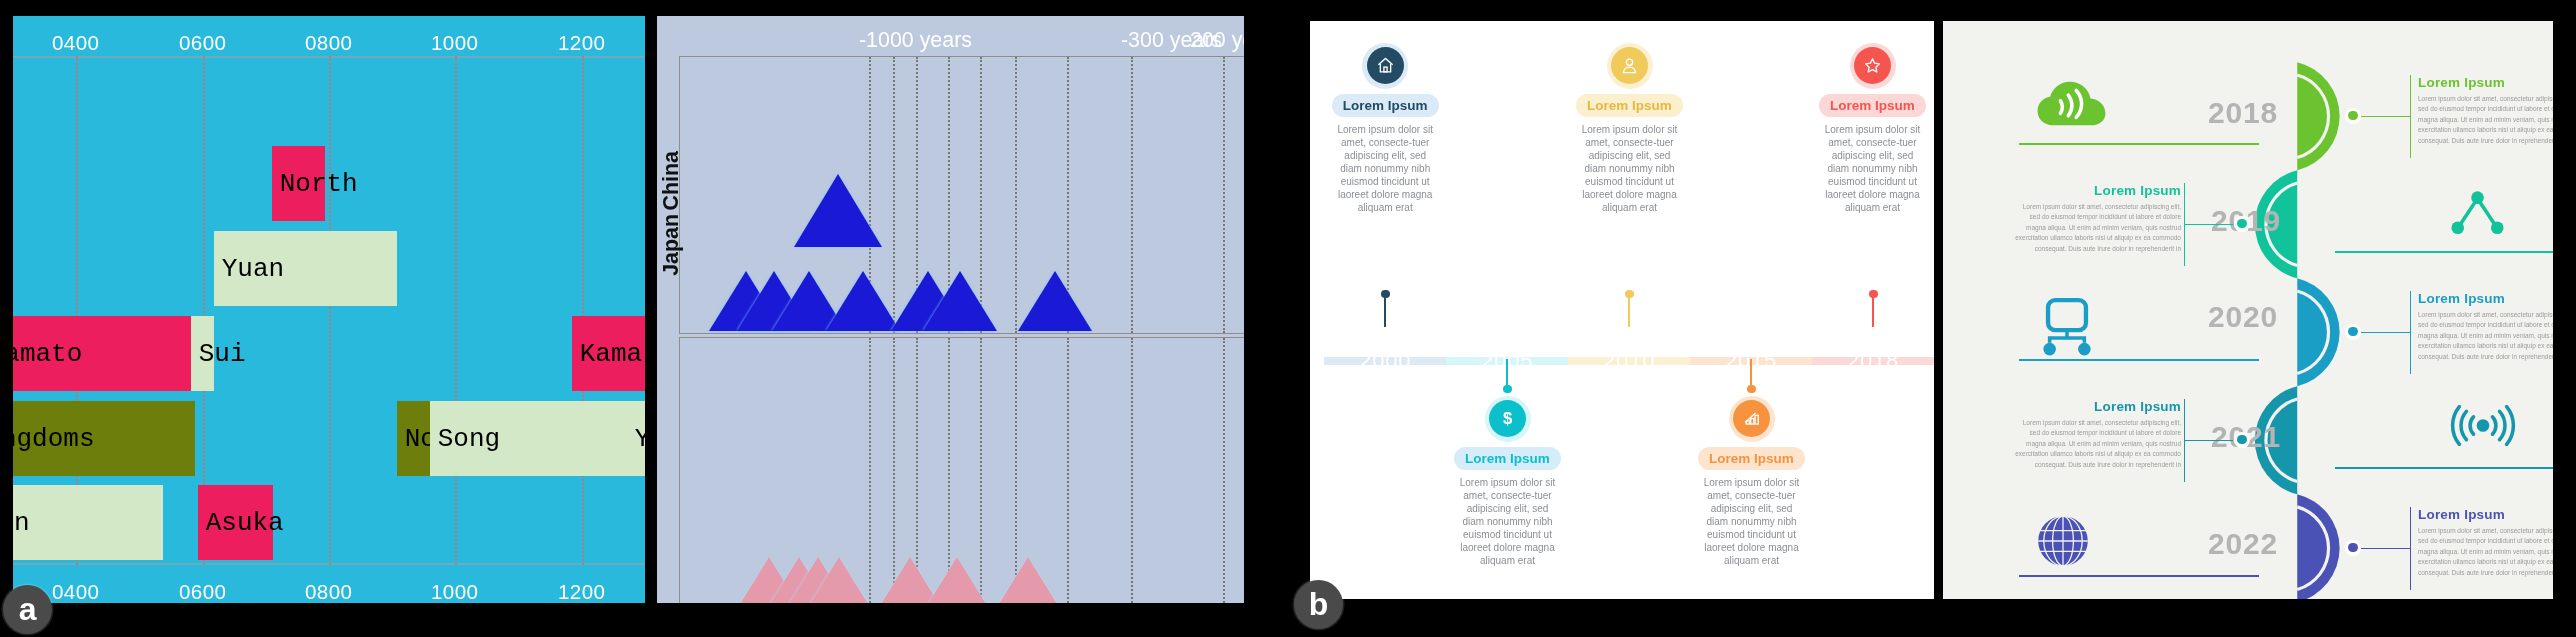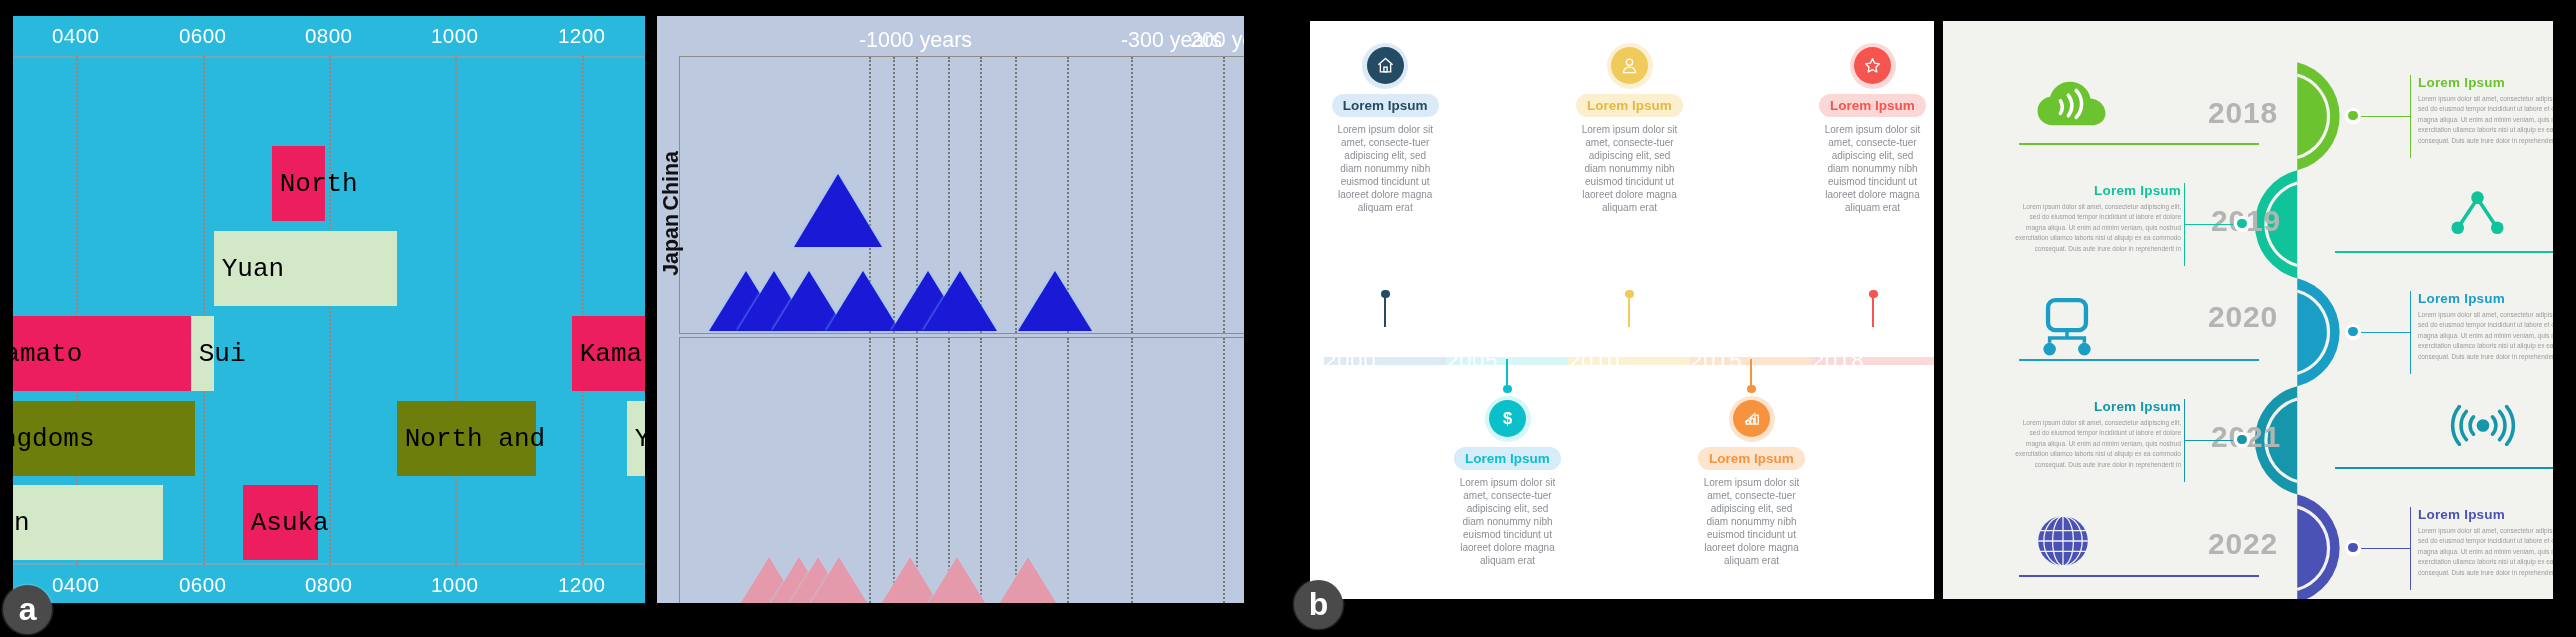--- a/index.html
+++ b/index.html
@@ -7,21 +7,21 @@
   #stage{position:relative;width:2576px;height:637px;background:#000;}
 
   
   .panel{position:absolute;overflow:hidden;}
 
   
   #panelA{left:12.7px;top:16px;width:632px;height:587px;background:#29b9dd;}
   #panelA .axis-top, #panelA .axis-bot{position:absolute;left:0;width:100%;height:32px;}
   #panelA .axis-top{top:3.2px;} #panelA .axis-bot{bottom:1.6px;}
   #panelA .tick{position:absolute;transform:translateX(-50%);color:#ffffff;
-      font-family:"Liberation Sans",sans-serif;font-size:20.6px;letter-spacing:0.4px;white-space:nowrap;}
+      font-family:"Liberation Sans",sans-serif;font-size:20.6px;letter-spacing:0.4px;white-space:nowrap;margin-top:7px;}
   #panelA .plot{position:absolute;left:0;right:0;top:40px;bottom:38px;}
   #panelA .hline{position:absolute;left:0;right:0;height:1.6px;background:#9aa0a6;opacity:.65;}
   #panelA .vgrid{position:absolute;top:0;bottom:0;width:0;
       border-left:2.4px dotted #e06a55;opacity:.85;}
   #panelA .bar{position:absolute;display:flex;align-items:center;
       font-family:"Liberation Mono","DejaVu Sans Mono",monospace;font-size:26px;color:#000;
       padding-left:8px;box-sizing:border-box;white-space:nowrap;overflow:visible;}
   .c-pink{background:#ec1e5e;}
   .c-mint{background:#d2e8c7;}
   .c-olive{background:#6e7e0d;}
@@ -48,21 +48,21 @@
       display:flex;align-items:center;justify-content:center;}
   #panelC .disc{width:37px;height:37px;border-radius:50%;
       display:flex;align-items:center;justify-content:center;color:#fff;}
   #panelC .pill{display:inline-block;padding:4px 11px;border-radius:12.7px;
       font-size:13.5px;font-weight:bold;margin-top:5.6px;white-space:nowrap;}
   #panelC .body{font-size:10px;line-height:1.30;color:#8b8f94;margin-top:5.6px;
       padding:0 11px;font-family:"Liberation Sans",sans-serif;}
   #panelC .stalk{position:absolute;width:1.6px;}
   #panelC .dot{position:absolute;width:8.7px;height:8.7px;border-radius:50%;}
   #panelC .tlwrap{position:absolute;left:14.3px;right:0;height:44px;display:flex;}
-  #panelC .seg{position:relative;flex:1;display:flex;align-items:center;justify-content:flex-start;margin-top:36px;}
+  #panelC .seg{position:relative;flex:1;display:flex;align-items:center;justify-content:center;margin-top:36px;}
   #panelC .segpale{position:absolute;left:0;right:0;top:0;bottom:0;}
   #panelC .segmain{position:absolute;left:0;right:0;top:6.4px;bottom:6.4px;}
   #panelC .segtxt{position:relative;color:#fff;font-size:22px;letter-spacing:0.8px;}
 
   
   #panelD{left:1943px;top:20.6px;width:610px;height:578px;background:#f2f2ef;
       box-shadow:0 1.6px 3.2px rgba(0,0,0,.35);}
   #panelD .yearlbl{position:absolute;font-size:30px;font-weight:bold;color:#b4b4b4;
       letter-spacing:0.8px;font-family:"Liberation Sans",sans-serif;}
   #panelD .txtblk{position:absolute;width:167px;}
@@ -116,27 +116,30 @@
         </div>
         <div class="bar c-pink" style="left: 559px; width: 94px; top: 260px; height: 75px; z-index: 15;">
           <span>Kamakura</span>
         </div>
         <div class="bar c-olive" style="left: -51px; width: 233px; top: 345px; height: 75px; z-index: 16;">
           <span>Kingdoms</span>
         </div>
         <div class="bar c-olive" style="left: 384px; width: 139px; top: 345px; height: 75px; z-index: 17;">
           <span>North and</span>
         </div>
+        <div class="bar c-mint" style="left: 417px; width: 202px; top: 345px; height: 75px; z-index: 18;">
+          <span>Song</span>
+        </div>
         <div class="bar c-mint" style="left: 614px; width: 61px; top: 345px; height: 75px; z-index: 19;">
           <span>Yuan</span>
         </div>
         <div class="bar c-mint" style="left: -38px; width: 188px; top: 429px; height: 75px; z-index: 20;">
           <span>Jin</span>
         </div>
-        <div class="bar c-pink" style="left: 185px; width: 75px; top: 429px; height: 75px; z-index: 21; margin-left: 45px;">
+        <div class="bar c-pink" style="left: 185px; width: 75px; top: 429px; height: 75px; z-index: 21;">
           <span>Asuka</span>
         </div>
       </div>
     <div class="axis-bot">
         <div class="tick" style="left: 63px; top: 3.2px;">0400</div>
         <div class="tick" style="left: 190px; top: 3.2px;">0600</div>
         <div class="tick" style="left: 316px; top: 3.2px;">0800</div>
         <div class="tick" style="left: 442px; top: 3.2px;">1000</div>
         <div class="tick" style="left: 569px; top: 3.2px;">1200</div>
       </div>

